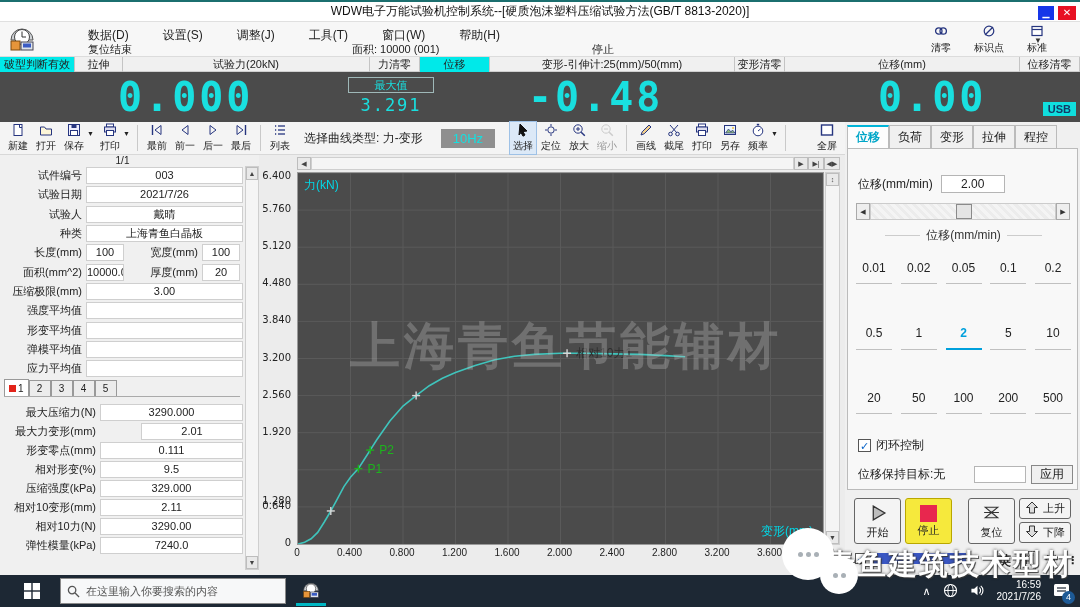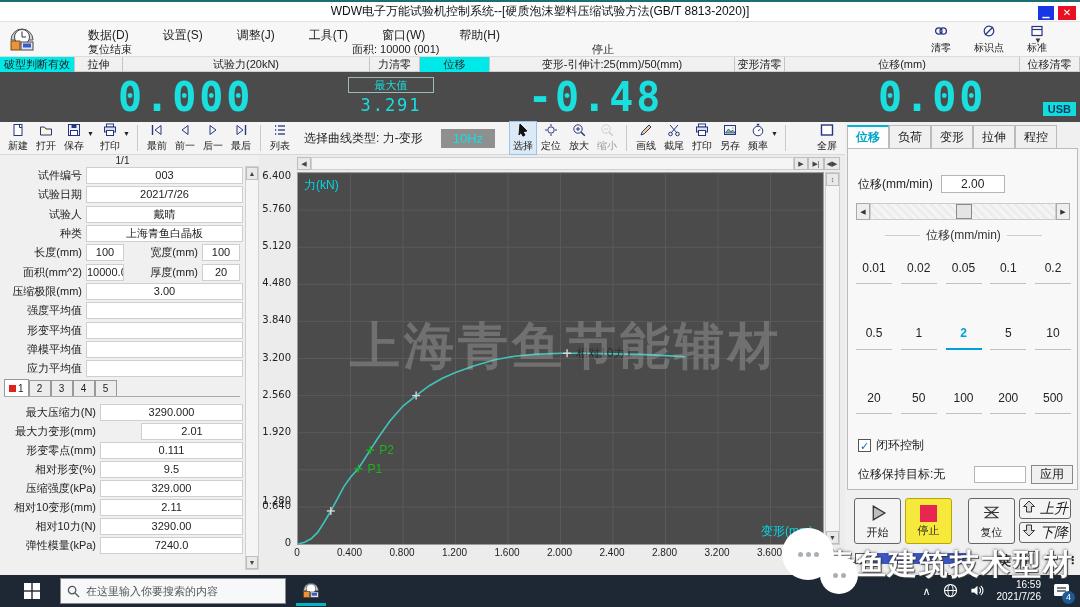--- a/index.html
+++ b/index.html
@@ -107,21 +107,21 @@
   .chk { width:13px; height:13px; background:#fff; border:1px solid #555; color:#0a64c8; font-size:11px; line-height:12px; text-align:center; font-weight:bold; }
   .rp-hold { position:absolute; left:10px; top:316px; width:215px; display:flex; align-items:center; font-size:12px; }
   .hold-input { width:52px; height:17px; background:#fff; border:1px solid #b5b5b5; margin-left:auto; }
   .apply-btn { width:42px; height:19px; border:1px solid #888; background:#f0f0f0; text-align:center; line-height:17px; font-size:12px; margin-left:5px; }
   .ctl-row { position:absolute; left:9px; top:376px; display:flex; gap:4px; }
   .ctl-btn { width:47px; height:46px; border:1px solid #666; border-radius:3px; background:#f4f4f4; display:flex; flex-direction:column; align-items:center; justify-content:center; gap:1px; }
   .ctl-btn .lbl { font-size:11px; }
   .ctl-stop { background:#f6e93c; border-color:#b9a700; margin-right:12px; }
   .stop-sq { width:17px; height:17px; background:#e8274e; }
   .ctl-stack { display:flex; flex-direction:column; gap:3px; }
-  .ctl-sm { width:52px; height:21px; border:1px solid #666; border-radius:3px; background:#f4f4f4; display:flex; align-items:center; justify-content:center; gap:4px; font-size:14px;font-style:italic; }
+  .ctl-sm { width:52px; height:21px; border:1px solid #666; border-radius:3px; background:#f4f4f4; display:flex; align-items:center; justify-content:center; gap:4px; font-size:11px; }
 
   
   .ime-row { left:998px; top:551px; display:flex; align-items:center; gap:9px; z-index:30; color:#222; }
   .ime-en { font-size:13px; font-weight:bold; }
   .ime-jian { font-size:12px; border:1px solid #555; padding:0 1px; }
   .obscured { left:855px; top:553px; display:flex; align-items:center; gap:4px; z-index:29; }
   .ob-bar { height:11px; background:#3a57c4; }
   .watermark-text { left:826px; top:545px; font-size:29px; font-weight:bold; color:#fff; letter-spacing:2px; z-index:50; text-shadow:0 0 3px rgba(40,40,40,.9),1px 1px 0 rgba(60,60,60,.8); white-space:nowrap; }
   .bubble { background:#fff; border-radius:50%; z-index:51; display:flex; align-items:center; justify-content:center; gap:3px; }
   .bubble i { width:5px; height:5px; border-radius:50%; background:#a9b0b6; }

